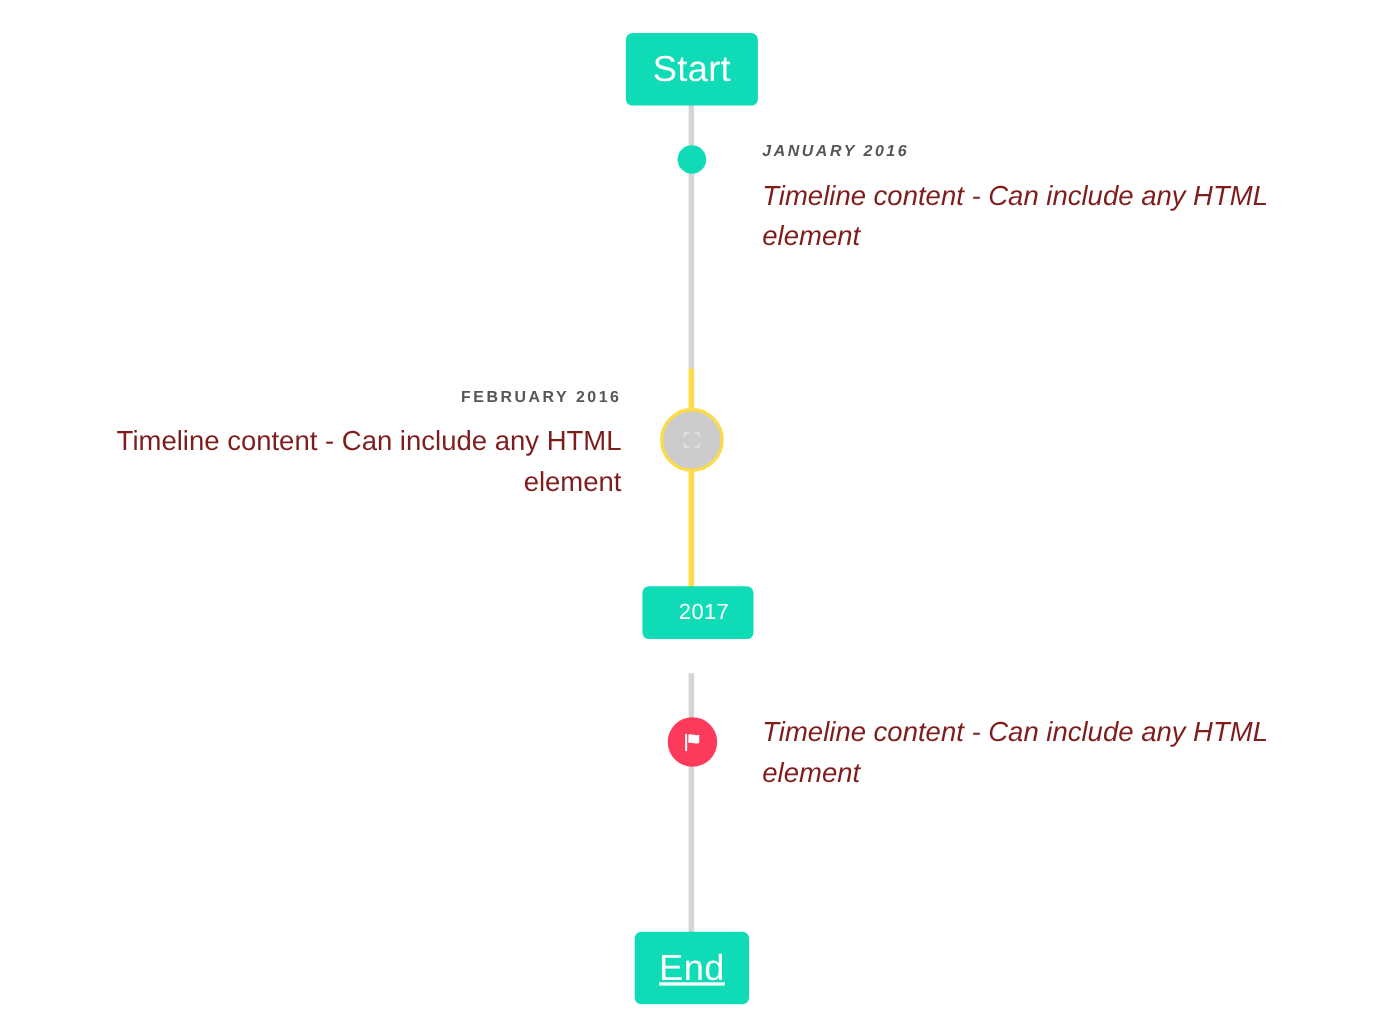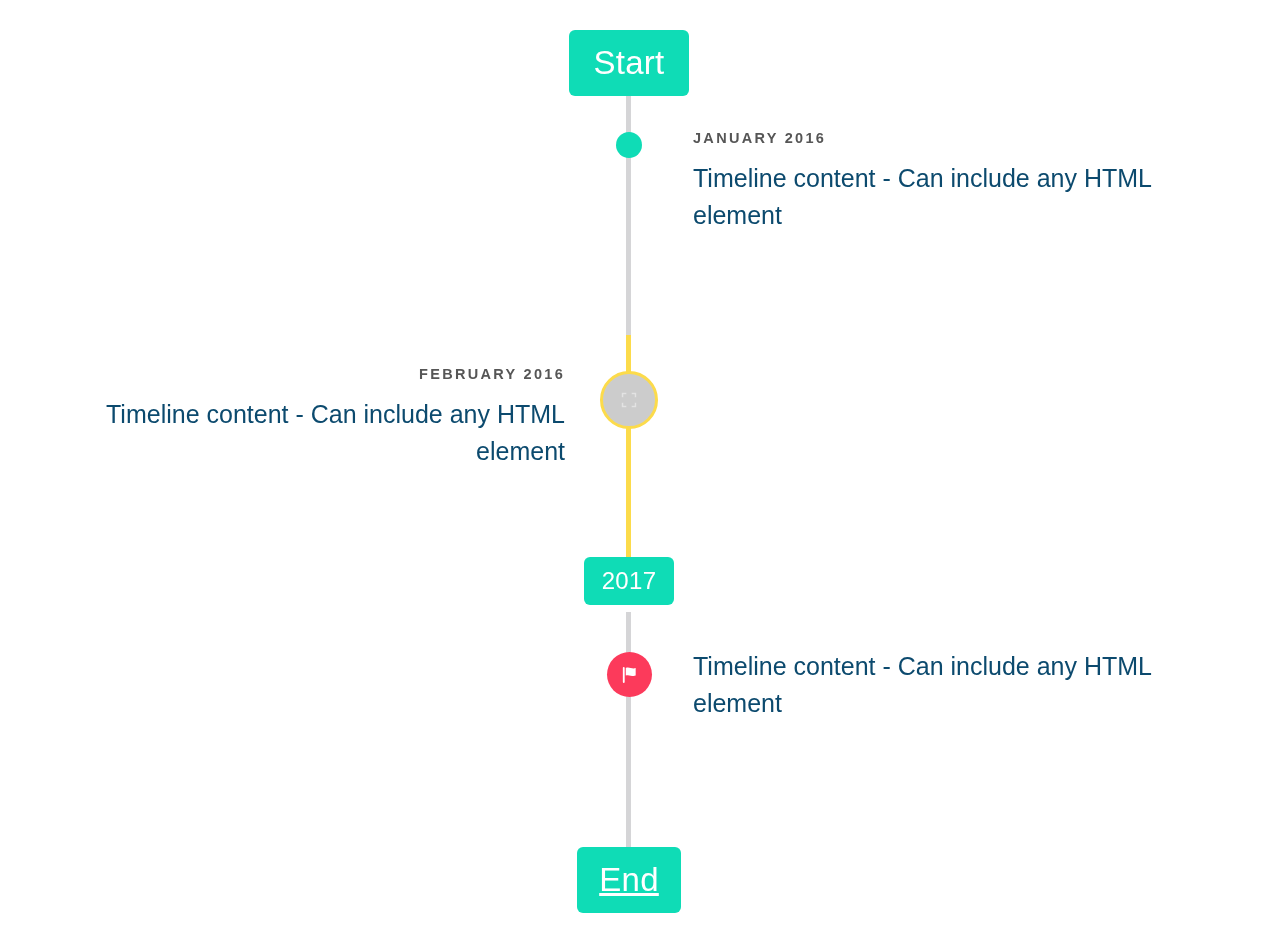--- a/index.html
+++ b/index.html
@@ -42,61 +42,63 @@
     font-weight: 400;
     letter-spacing: 0.3px;
     z-index: 4;
   }
   .cap-start {
     left: 569px; top: 30px;
     width: 120px; height: 66px;
     font-size: 33px;
   }
   .cap-mid {
-    left: 584px; top: 557px;
+    left: 584px; top: 533px;
     width: 90px; height: 48px;
-    font-size: 24px;
+    font-size: 20px;
+    padding-left: 11px;
   }
   .cap-end {
     left: 577px; top: 847px;
     width: 104px; height: 66px;
     font-size: 33px;
     text-decoration: underline;
   }
 
   
   .event {
     position: absolute;
     width: 1268px;
   }
   .event-right .event-body {
     position: absolute;
     left: 693px;
     width: 540px;
     text-align: left;
+    font-style: italic;
   }
   .event-left .event-body {
     position: absolute;
     left: 25px;
     width: 540px;
     text-align: right;
   }
 
   .event-date {
     font-size: 14.5px;
     font-weight: 700;
     letter-spacing: 2.3px;
     color: #565656;
     margin: 0 0 14px 0;
     text-transform: uppercase;
   }
   .event-text {
     font-size: 25px;
     line-height: 1.46;
-    color: #0c4a6e;
+    color: #7f1d1d;
     margin: 0;
     font-weight: 400;
   }
 
   
   .marker {
     position: absolute;
     border-radius: 50%;
     z-index: 5;
     box-sizing: border-box;
@@ -151,21 +153,21 @@
 
   <div class="event event-left">
     <div class="marker marker-ring">
       <svg class="broken-glyph" viewBox="0 0 20 20">
         <path d="M2 2 h5 v1.6 h-3.4 v3.4 h-1.6 z" fill="#ffffff"></path>
         <path d="M13 2 h5 v5 h-1.6 v-3.4 h-3.4 z" fill="#ffffff"></path>
         <path d="M2 13 h1.6 v3.4 h3.4 v1.6 h-5 z" fill="#ffffff"></path>
         <path d="M16.4 13 h1.6 v5 h-5 v-1.6 h3.4 z" fill="#ffffff"></path>
       </svg>
     </div>
-    <div class="event-body" style="top:366px;">
+    <div class="event-body" style="top:353px;">
       <p class="event-date">FEBRUARY 2016</p>
       <p class="event-text">Timeline content - Can include any HTML element</p>
     </div>
   </div>
 
   <div class="cap-badge cap-mid">2017</div>
 
   <div class="event event-right">
     <div class="marker marker-flag">
       <svg class="flag-glyph" viewBox="0 0 24 24">

